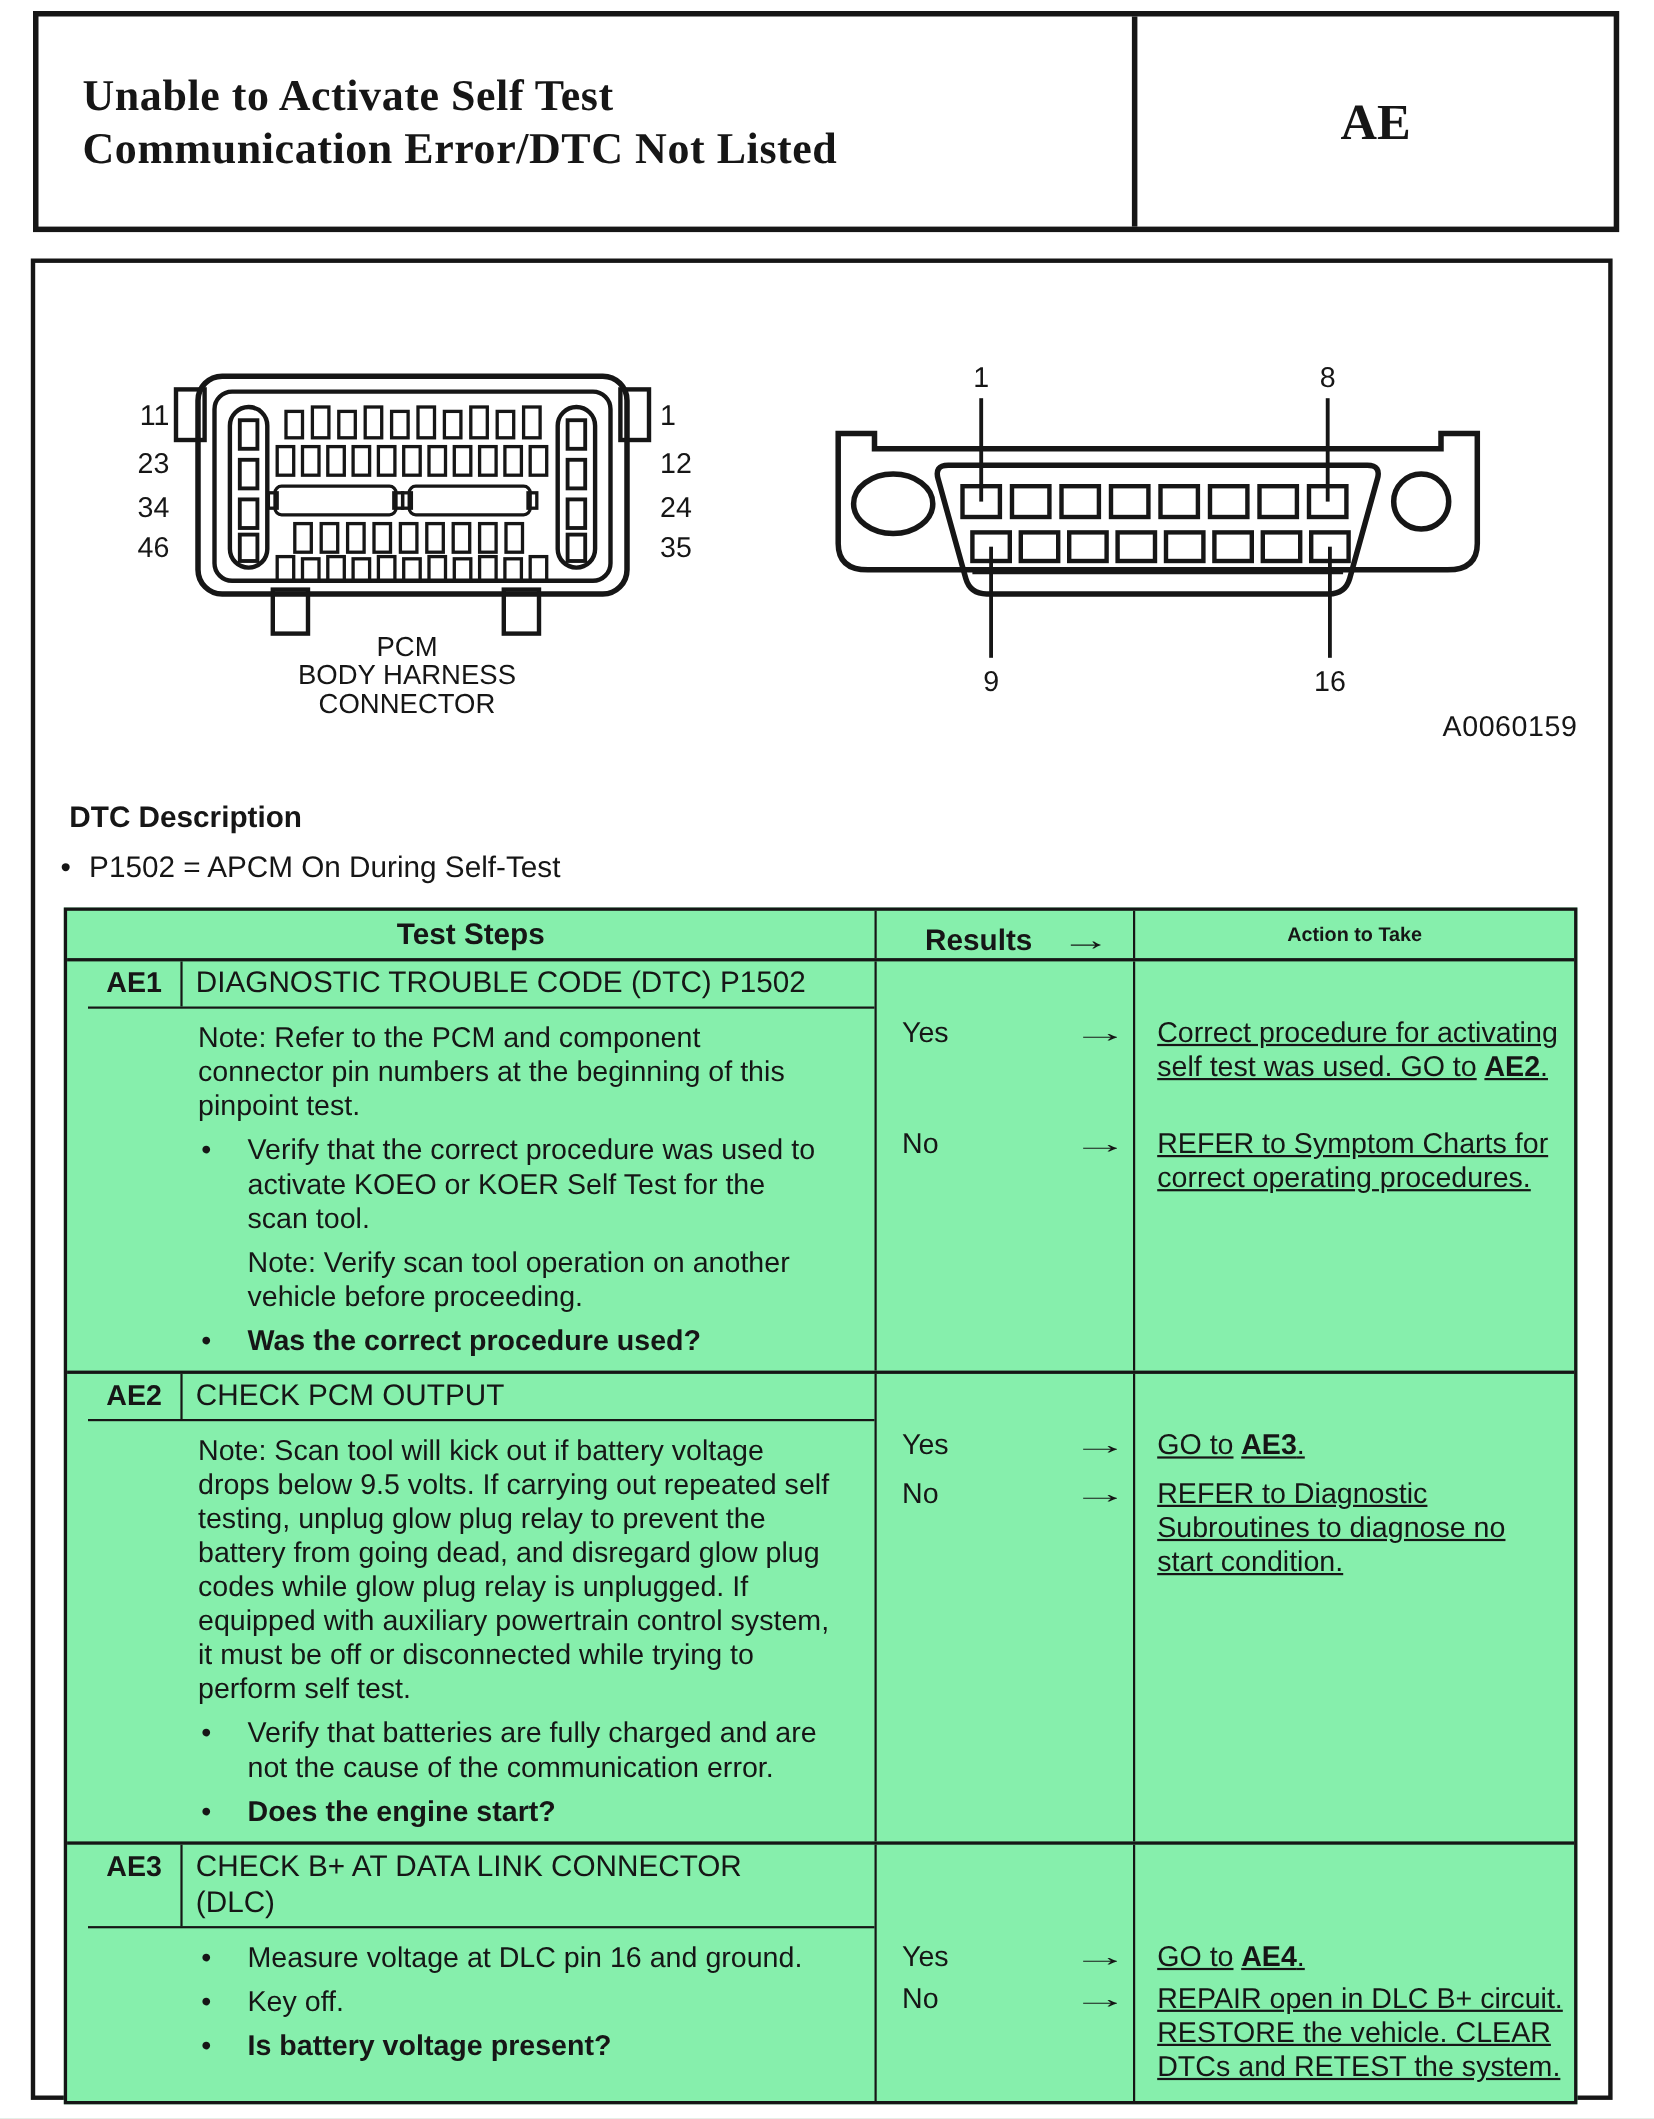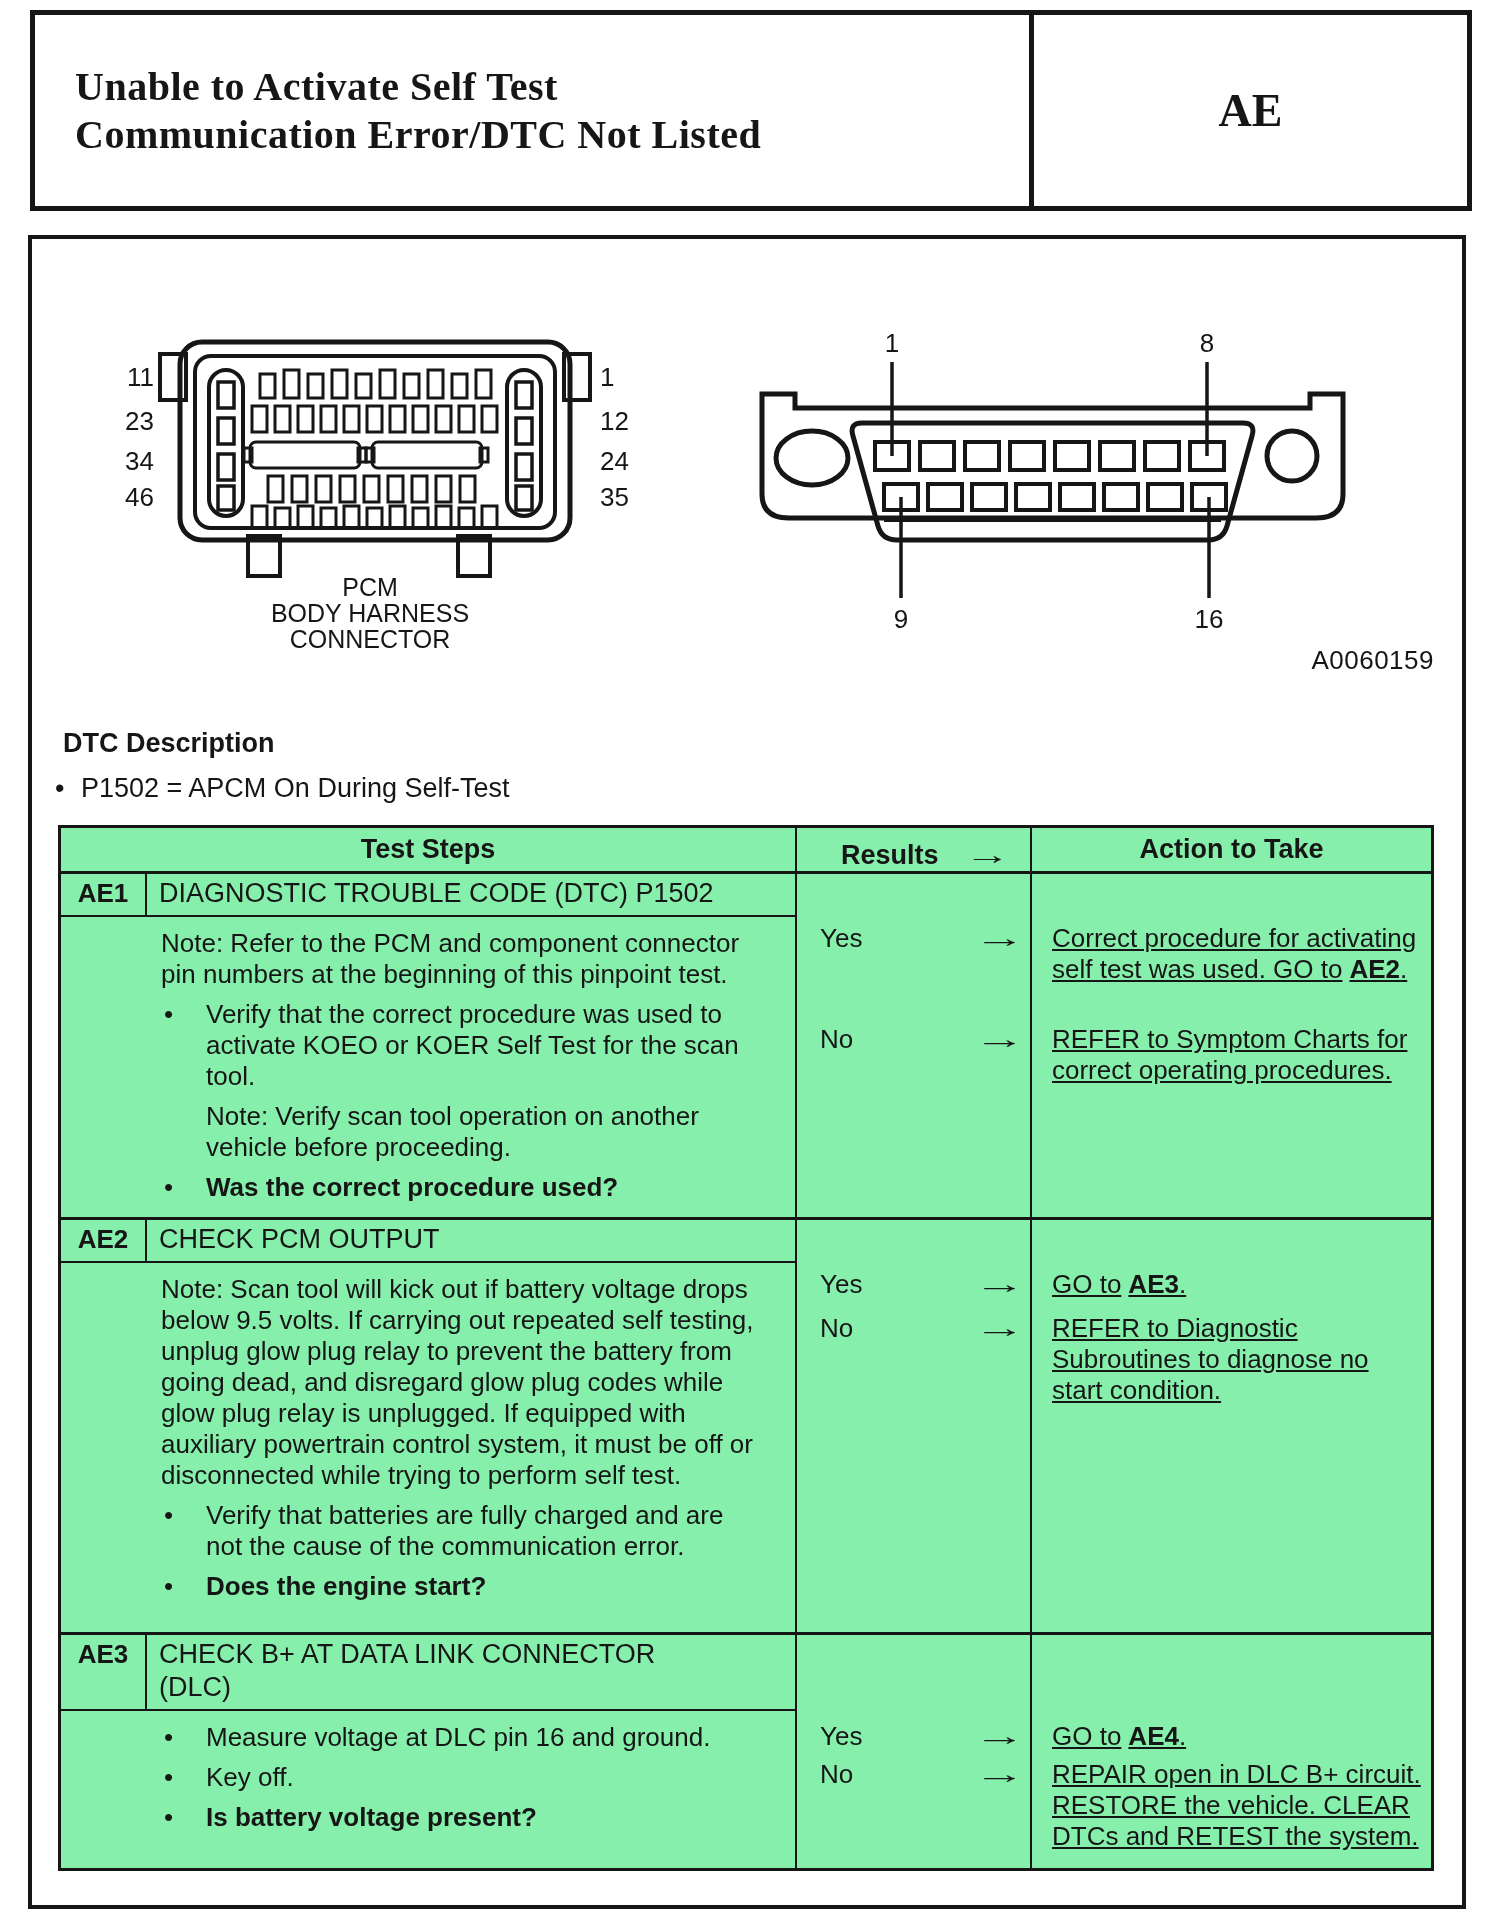--- a/index.html
+++ b/index.html
@@ -54,23 +54,23 @@
   .ptable {
     position:absolute; left:26px; top:586px; width:1376px;
     border:3px solid #161616; background:#86efac;
   }
   .trow-head { display:flex; border-bottom:3px solid #161616; min-height:46px; align-items:stretch; }
   .th-left  { width:734px; display:flex; align-items:center; justify-content:center;
               font-weight:700; font-size:27px; }
   .th-mid   { width:235px; border-left:2px solid #161616; display:flex; align-items:flex-end;
               justify-content:space-between; padding:0 20px 0 44px; font-weight:700; font-size:27px; }
   .th-act   { flex:1; border-left:2px solid #161616; display:flex; align-items:center;
-              justify-content:center; font-weight:700; font-size:27px; }
+              justify-content:center; font-weight:700; font-size:18px; }
   .group { display:flex; border-top:3px solid #161616; align-items:stretch; }
-  .g-left { width:734px; }
+  .g-left { width:734px;padding-left:19px; }
   .step-head { display:flex; border-bottom:2px solid #161616; }
   .step-code { width:86px; border-right:2px solid #161616; text-align:center;
                font-weight:700; font-size:26px; padding-top:4px; }
   .step-title { max-width:572px; font-size:27px; line-height:33px; padding:3px 0 5px 12px; }
   .step-body { padding:11px 40px 12px 100px; font-size:26px; line-height:31px; }
   .step-body > * + * { margin-top:9px; }
   .b-row { display:flex; }
   .b-dot { width:45px; padding-left:3px; }
   .b-text { flex:1; }
   .bold { font-weight:700; }

